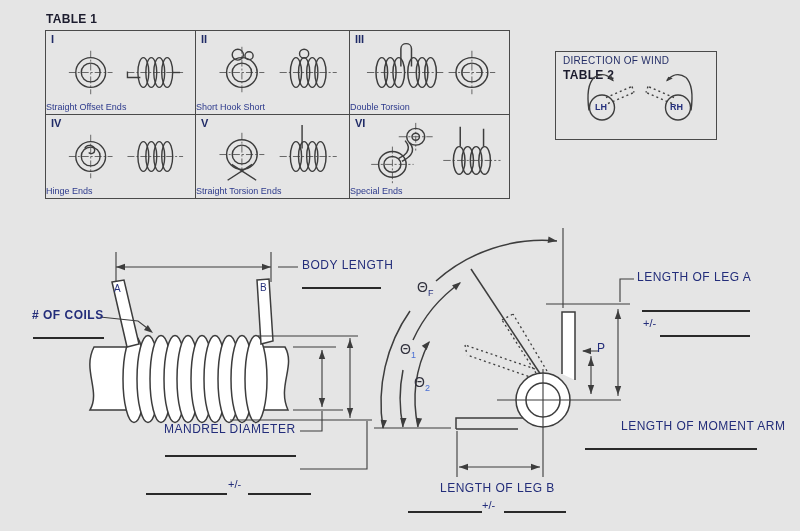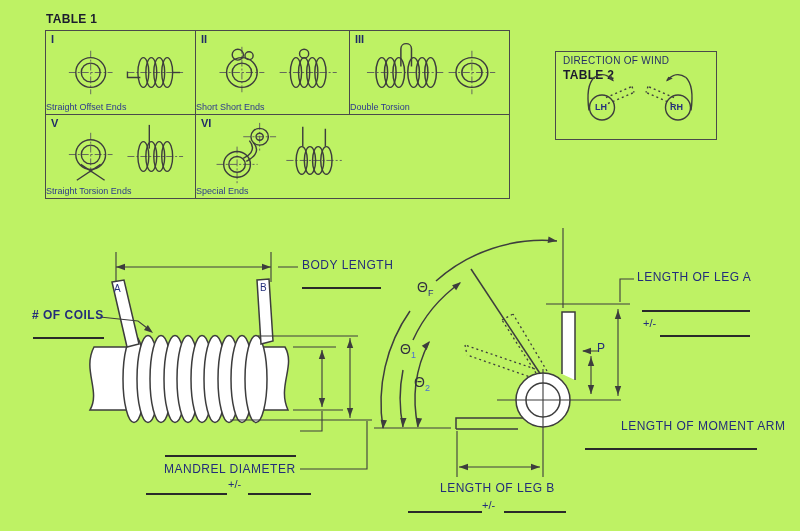--- a/index.html
+++ b/index.html
@@ -1,16 +1,16 @@
 <!DOCTYPE html>
 <html><head>
 <meta charset="utf-8">
 <style>
   html,body{margin:0;padding:0;background:#fff;}
-  #stage{position:relative;width:800px;height:531px;background:#bef264;overflow:hidden;
+  #stage{position:relative;width:800px;height:531px;background:#e5e5e5;overflow:hidden;
          font-family:"Liberation Sans",sans-serif;}
   .tbl-title{position:absolute;font-size:12px;font-weight:700;color:#1c1c2e;letter-spacing:.3px;}
   #table1-box{position:absolute;left:45px;top:30px;width:465px;height:169px;
               border:1.6px solid #4a4a4a;box-sizing:border-box;display:grid;
               grid-template-columns:150px 154px 1fr;grid-template-rows:84px 1fr;}
   .cell{position:relative;border-right:1.5px solid #4a4a4a;border-bottom:1.5px solid #4a4a4a;box-sizing:border-box;}
   .cell.last-col{border-right:none;}
   .cell.last-row{border-bottom:none;}
   .numeral{position:absolute;left:5px;top:2px;font-size:11px;font-weight:700;color:#1f2a66;}
   .caption{position:absolute;left:0;right:0;bottom:2px;font-size:9px;color:#2d3a8c;}
@@ -70,41 +70,56 @@
         <circle class="icon-ln wfill" cx="41" cy="24" r="5.5"></circle>
         <circle class="icon-ln wfill" cx="52" cy="25" r="4"></circle>
         <path class="icon-cl" d="M82,42 H138"></path>
         <circle class="icon-ln wfill" cx="106" cy="23" r="4.5"></circle>
         <ellipse class="icon-ln wfill" cx="98" cy="42" rx="5.5" ry="15"></ellipse>
         <ellipse class="icon-ln wfill" cx="106" cy="42" rx="5.5" ry="15"></ellipse>
         <ellipse class="icon-ln wfill" cx="114" cy="42" rx="5.5" ry="15"></ellipse>
         <ellipse class="icon-ln wfill" cx="122" cy="42" rx="5.5" ry="15"></ellipse>
       </svg>
       <span class="numeral">II</span>
-      <div class="caption">Short Short Ends</div>
+      <div class="caption">Short Hook Short</div>
     </div>
 
     <div class="cell last-col">
       <svg viewBox="0 0 150 84" preserveAspectRatio="none">
         <path class="icon-cl" d="M16,42 H90"></path>
         <ellipse class="icon-ln wfill" cx="30" cy="42" rx="5.5" ry="15"></ellipse>
         <ellipse class="icon-ln wfill" cx="38" cy="42" rx="5.5" ry="15"></ellipse>
         <ellipse class="icon-ln wfill" cx="46" cy="42" rx="5.5" ry="15"></ellipse>
         <ellipse class="icon-ln wfill" cx="60" cy="42" rx="5.5" ry="15"></ellipse>
         <ellipse class="icon-ln wfill" cx="68" cy="42" rx="5.5" ry="15"></ellipse>
         <ellipse class="icon-ln wfill" cx="76" cy="42" rx="5.5" ry="15"></ellipse>
         <path class="icon-ln" d="M48,36 V18 C48,11 58,11 58,18 V36"></path>
         <path class="icon-cl" d="M93,42 H137 M115,20 V64"></path>
         <circle class="icon-ln" cx="115" cy="42" r="15"></circle>
           <circle class="icon-ln" cx="115" cy="42" r="9.5"></circle>
       </svg>
       <span class="numeral">III</span>
       <div class="caption">Double Torsion</div>
     </div>
 
+    <div class="cell last-row">
+      <svg viewBox="0 0 150 84" preserveAspectRatio="none">
+        <path class="icon-cl" d="M23,42 H67 M45,20 V64"></path>
+        <circle class="icon-ln" cx="45" cy="42" r="15"></circle>
+          <circle class="icon-ln" cx="45" cy="42" r="9.5"></circle>
+        <path class="icon-ln" d="M39,34 c 2,-5 10,-4 10,2 c 0,3 -4,4 -6,2"></path>
+        <path class="icon-cl" d="M82,42 H138"></path>
+        <ellipse class="icon-ln wfill" cx="98" cy="42" rx="5.5" ry="15"></ellipse>
+        <ellipse class="icon-ln wfill" cx="106" cy="42" rx="5.5" ry="15"></ellipse>
+        <ellipse class="icon-ln wfill" cx="114" cy="42" rx="5.5" ry="15"></ellipse>
+        <ellipse class="icon-ln wfill" cx="122" cy="42" rx="5.5" ry="15"></ellipse>
+      </svg>
+      <span class="numeral">IV</span>
+      <div class="caption">Hinge Ends</div>
+    </div>
 
     <div class="cell last-row">
       <svg viewBox="0 0 150 84" preserveAspectRatio="none">
         <path class="icon-cl" d="M23,40 H67 M45,18 V58"></path>
         <circle class="icon-ln" cx="45" cy="40" r="15"></circle>
           <circle class="icon-ln" cx="45" cy="40" r="9.5"></circle>
         <path class="icon-ln" d="M35,50 L59,66 M55,50 L31,66"></path>
         <path class="icon-cl" d="M82,42 H138"></path>
         <path class="icon-ln" d="M104,34 V10"></path>
         <ellipse class="icon-ln wfill" cx="98" cy="42" rx="5.5" ry="15"></ellipse>
@@ -252,21 +267,21 @@
       <path d="M457,431 V477 M459,467 H540"></path>
     </g>
     <polygon class="ah" points="0,0 9,-3.2 9,3.2" transform="translate(459,467)"></polygon>
     <polygon class="ah" points="0,0 -9,-3.2 -9,3.2" transform="translate(540,467)"></polygon>
     <line class="blank" x1="408" y1="512" x2="482" y2="512"></line>
     <line class="blank" x1="504" y1="512" x2="566" y2="512"></line>
   </svg>
 
   <div class="lbl" style="left:302px;top:258px;">BODY LENGTH</div>
   <div class="lbl" style="left:32px;top:308px;font-weight:bold;"># OF COILS</div>
-  <div class="lbl" style="left:164px;top:422px;margin-top:40px;">MANDREL DIAMETER</div>
+  <div class="lbl" style="left:164px;top:422px;">MANDREL DIAMETER</div>
   <div class="lbl small" style="left:228px;top:478px;">+/-</div>
   <div class="lbl" style="left:637px;top:270px;">LENGTH OF LEG A</div>
   <div class="lbl small" style="left:643px;top:317px;">+/-</div>
   <div class="lbl" style="left:597px;top:341px;">P</div>
   <div class="lbl" style="left:579px;top:419px;margin-left:42px;">LENGTH OF MOMENT ARM</div>
   <div class="lbl" style="left:440px;top:481px;">LENGTH OF LEG B</div>
   <div class="lbl small" style="left:482px;top:499px;">+/-</div>
   <div class="leg-letter" style="left:114px;top:283px;">A</div>
   <div class="leg-letter" style="left:260px;top:282px;">B</div>
 

